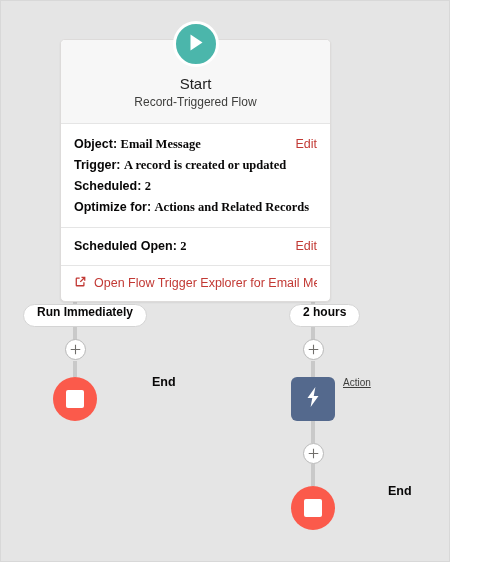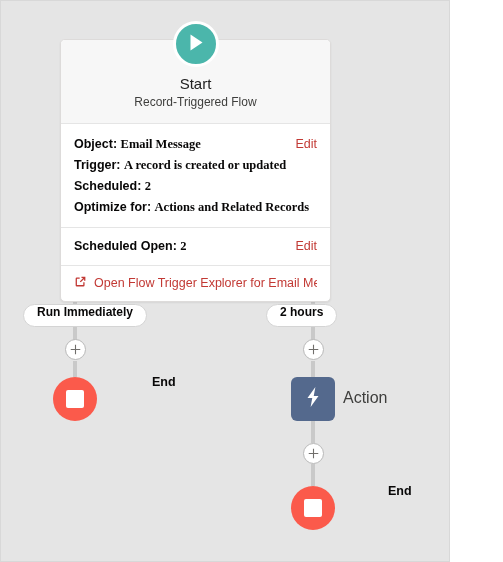--- a/index.html
+++ b/index.html
@@ -194,24 +194,25 @@
     position: absolute;
     width: 150px;
   }
   .action-title {
     font-size: 12.5px;
     font-weight: bold;
     color: #080707;
     line-height: 15px;
   }
   .action-type {
-    font-size: 16px;
+    font-size: 10px;
     color: #3e3e3c;
     line-height: 16px;
-    margin-top: 16px;
+    margin-top: 1px;
+    text-decoration: underline;
   }
 </style>
 </head>
 <body>
 
 <div id="canvas">
 
   <div class="connector" style="left:72px; top:290px; height:14px;"></div>
   <div class="connector" style="left:72px; top:325px; height:14px;"></div>
   <div class="connector" style="left:72px; top:360px; height:16px;"></div>
@@ -292,21 +293,21 @@
         <path d="M5.4 0.8 H6.6 V11.2 H5.4 Z M0.8 5.4 H11.2 V6.6 H0.8 Z" fill="#706e6b"></path>
       </svg>
     </span>
   </div>
 
   <div class="end-node" style="left:52px; top:376px;">
     <div class="end-square"></div>
   </div>
   <div class="end-label" style="left:104px; top:374px;">End</div>
 
-  <div class="path-pill" style="left:265px; top:303px;">
+  <div class="path-pill" style="left:288px; top:303px;">
     <span>2 hours</span>
   </div>
 
   <div class="plus-btn" style="left:302px; top:338px;">
     <span>
       <svg width="11" height="11" viewBox="0 0 12 12">
         <path d="M5.4 0.8 H6.6 V11.2 H5.4 Z M0.8 5.4 H11.2 V6.6 H0.8 Z" fill="#706e6b"></path>
       </svg>
     </span>
   </div>

